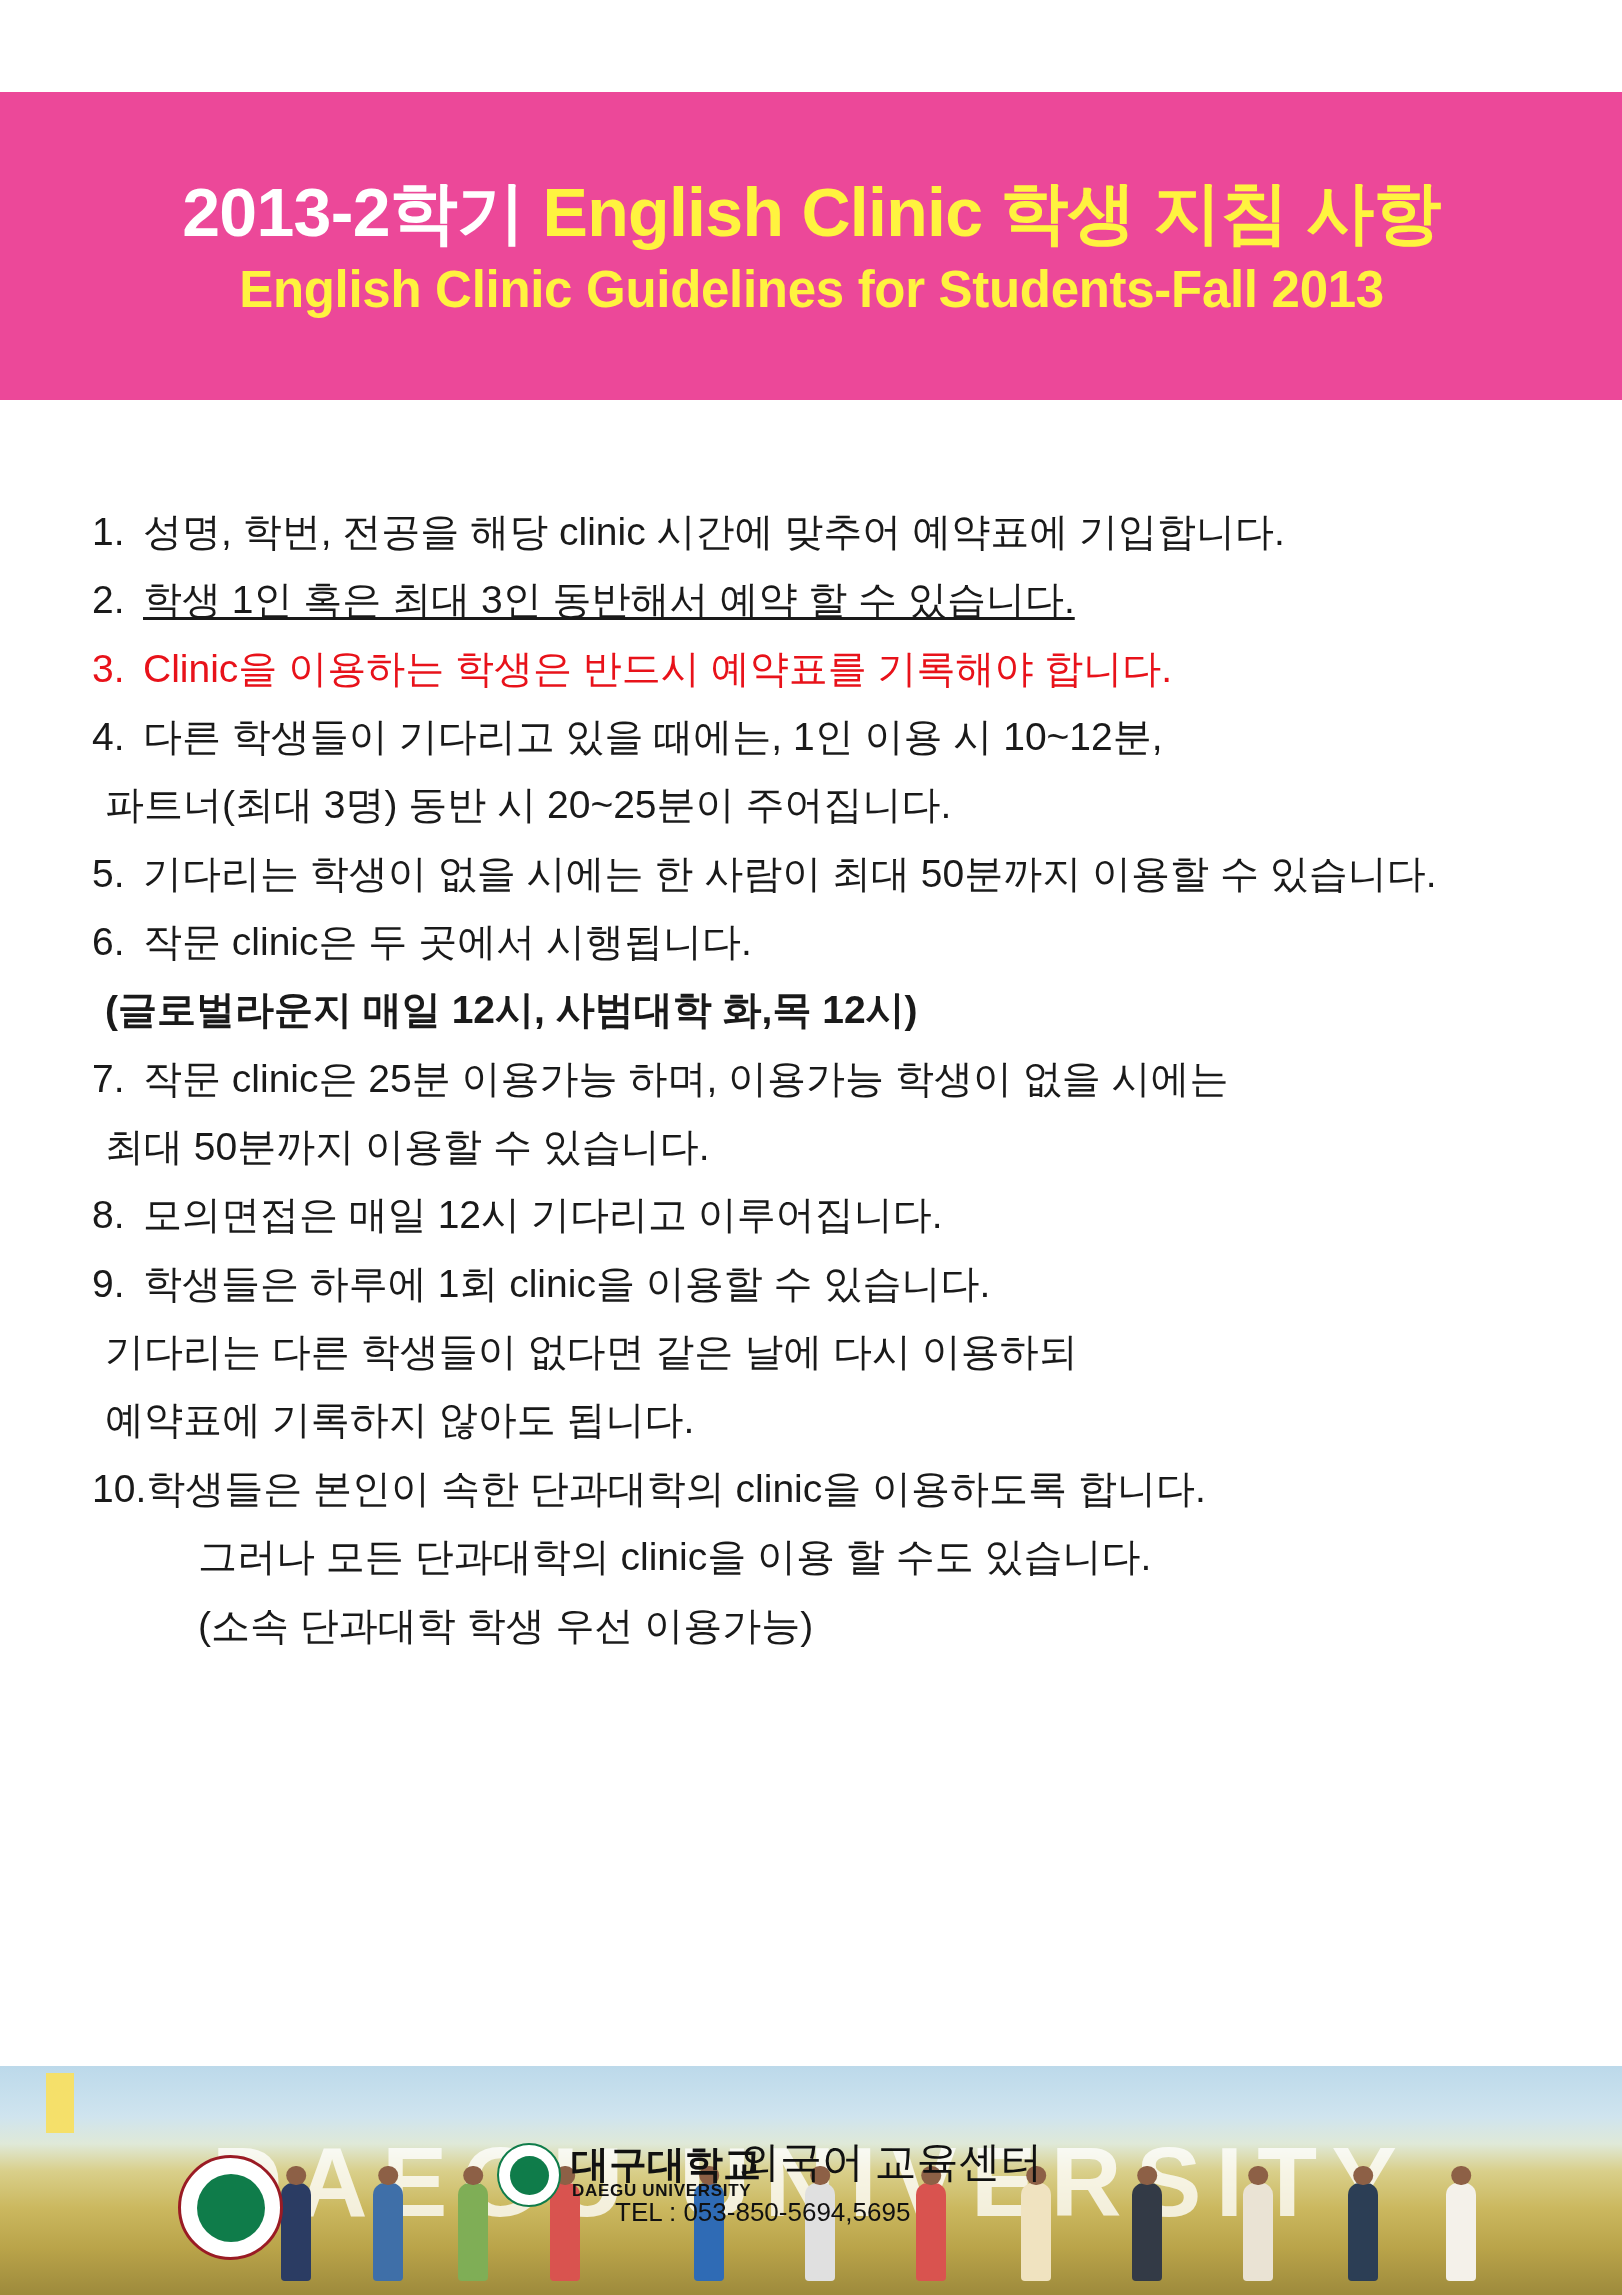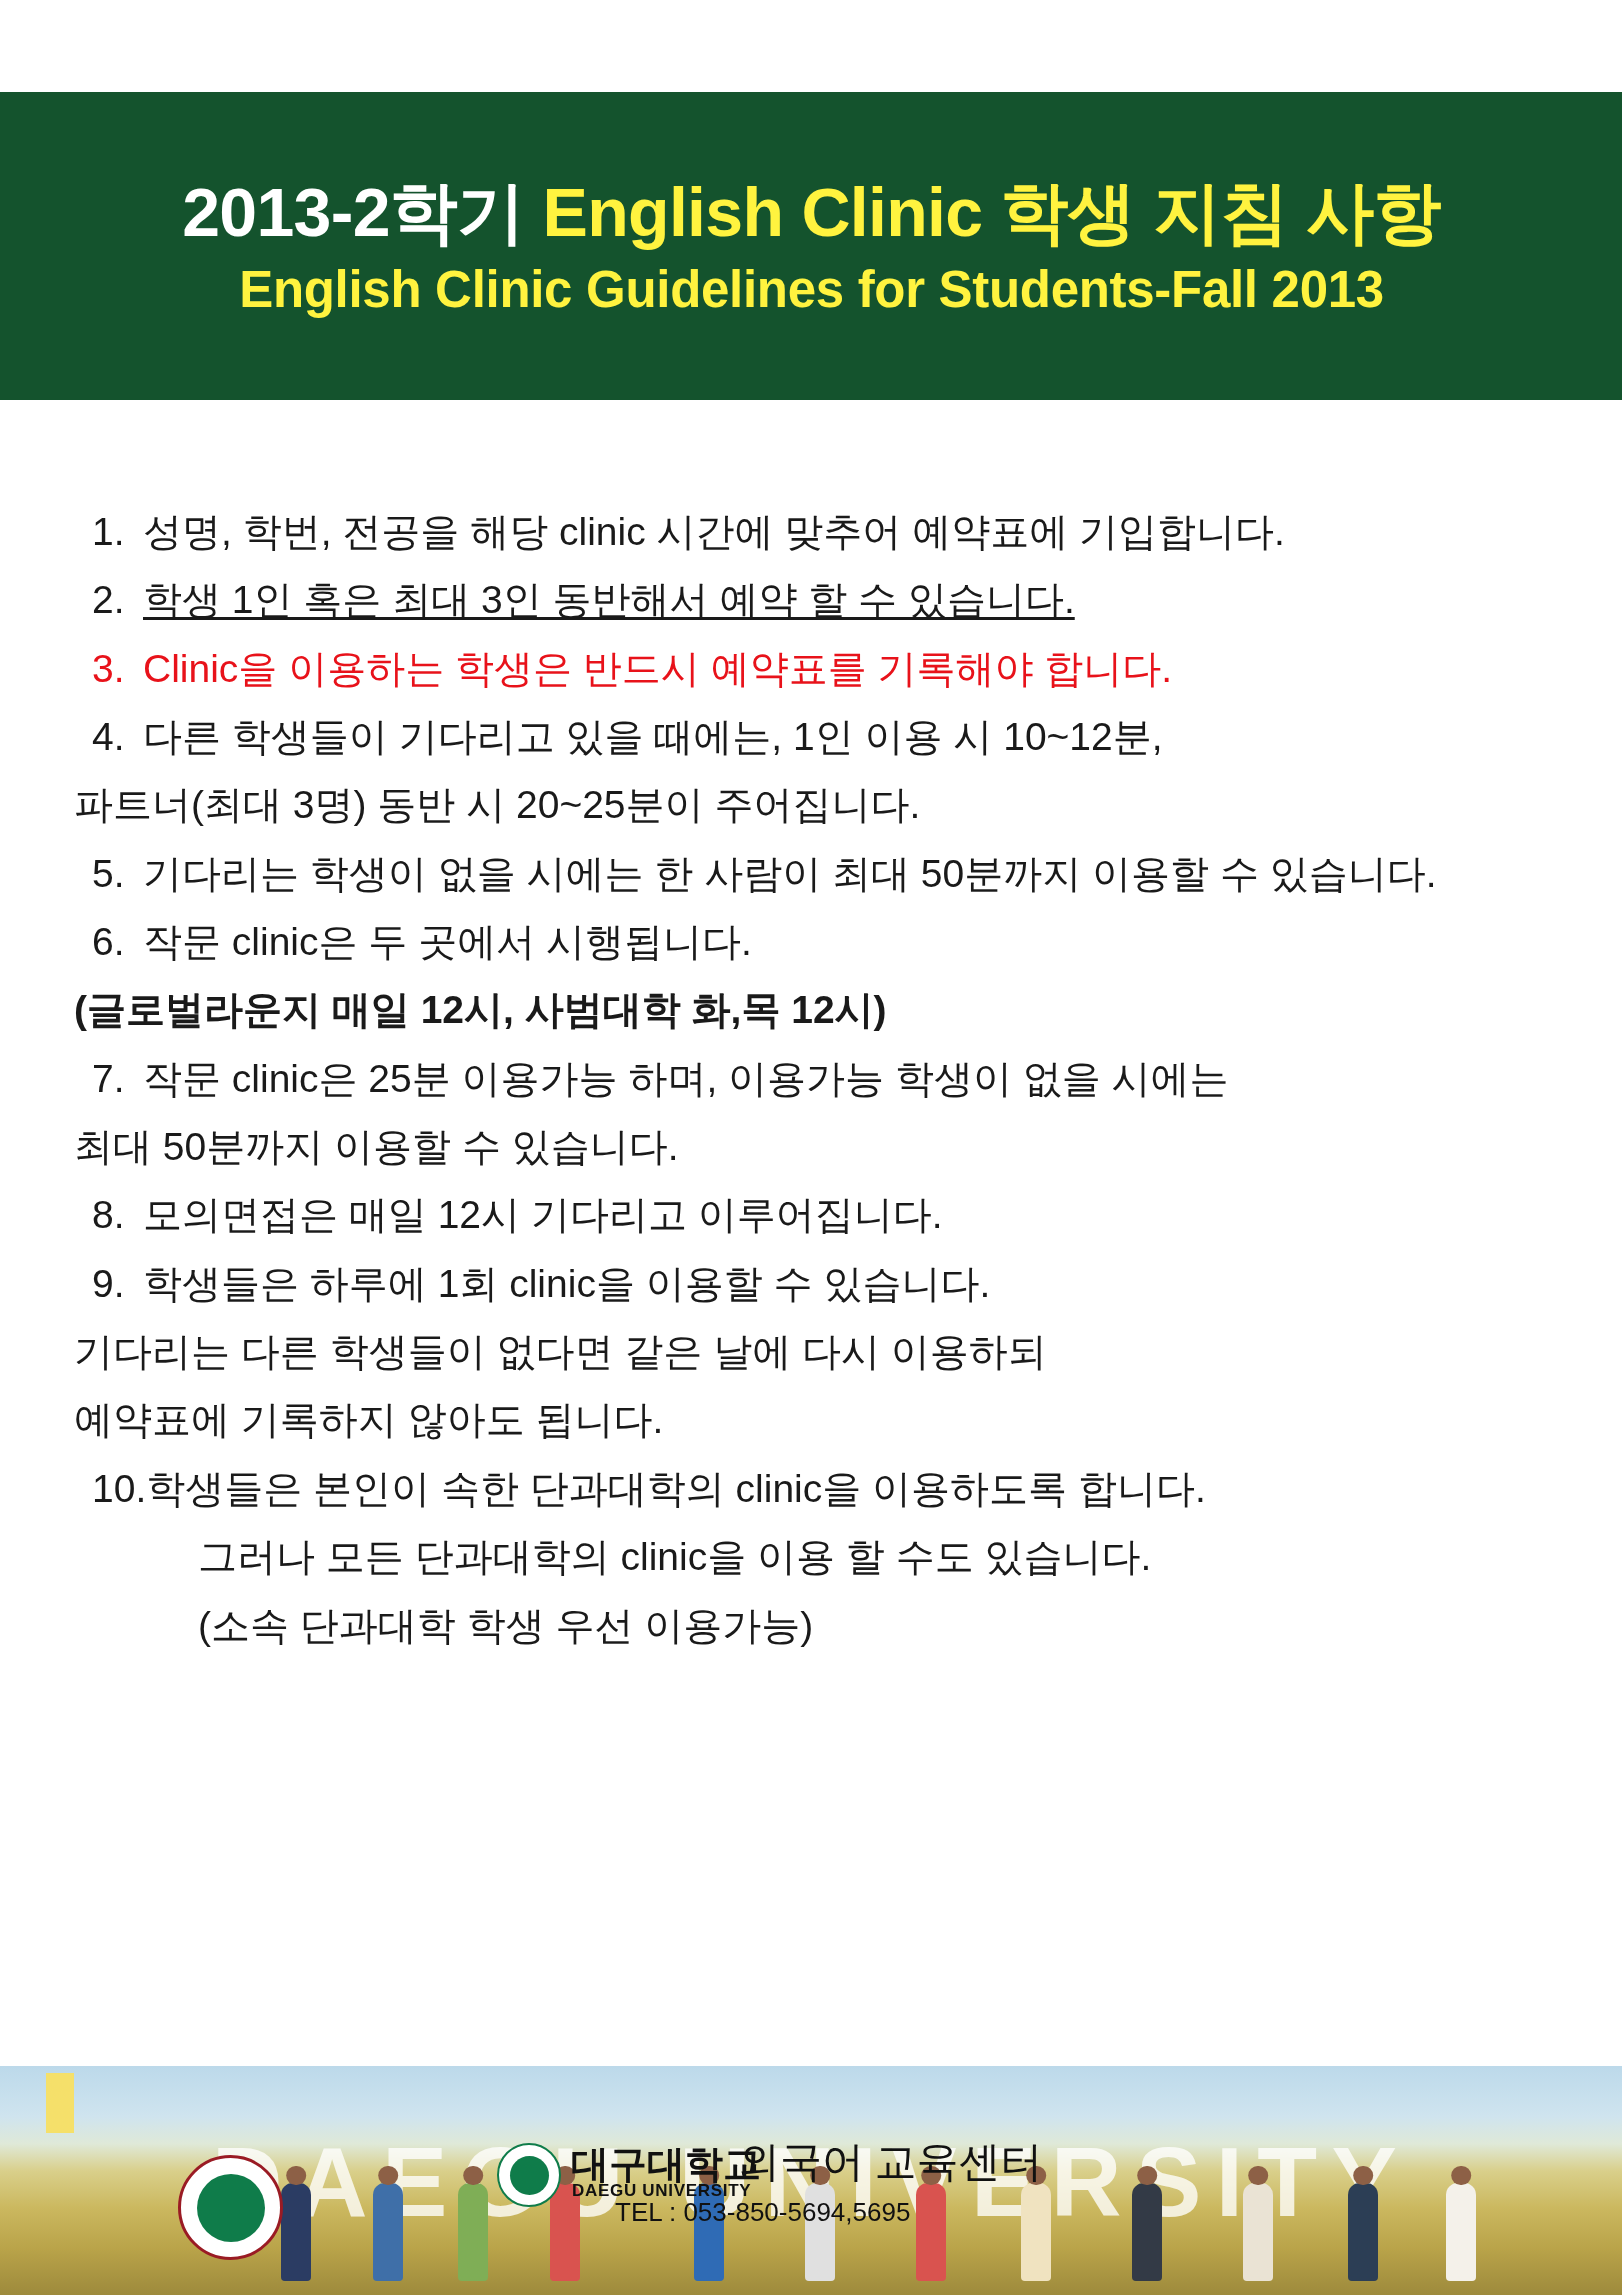--- a/index.html
+++ b/index.html
@@ -15,21 +15,21 @@
     overflow: hidden;
   }
 
   
   .header-banner {
     position: absolute;
     left: 0;
     top: 92px;
     width: 1623px;
     height: 308px;
-    background: #14532d;
+    background: #ec4899;
     display: flex;
     flex-direction: column;
     align-items: center;
     justify-content: center;
   }
   .header-title-ko {
     font-size: 68px;
     font-weight: bold;
     line-height: 1.15;
     color: #ffffff;
@@ -74,21 +74,21 @@
     font-size: 39px;
     color: #1a1a1a;
     line-height: 1.45;
     white-space: nowrap;
   }
   .item.red .num,
   .item.red .txt {
     color: #e8121a;
   }
   .sub {
-    padding-left: 74px;
+    padding-left: 105px;
     font-size: 39px;
     color: #1a1a1a;
     line-height: 1.45;
     margin-bottom: 11.8px;
     white-space: nowrap;
   }
   .sub.indent-ten {
     padding-left: 175px;
     margin-left: 23px;
   }

